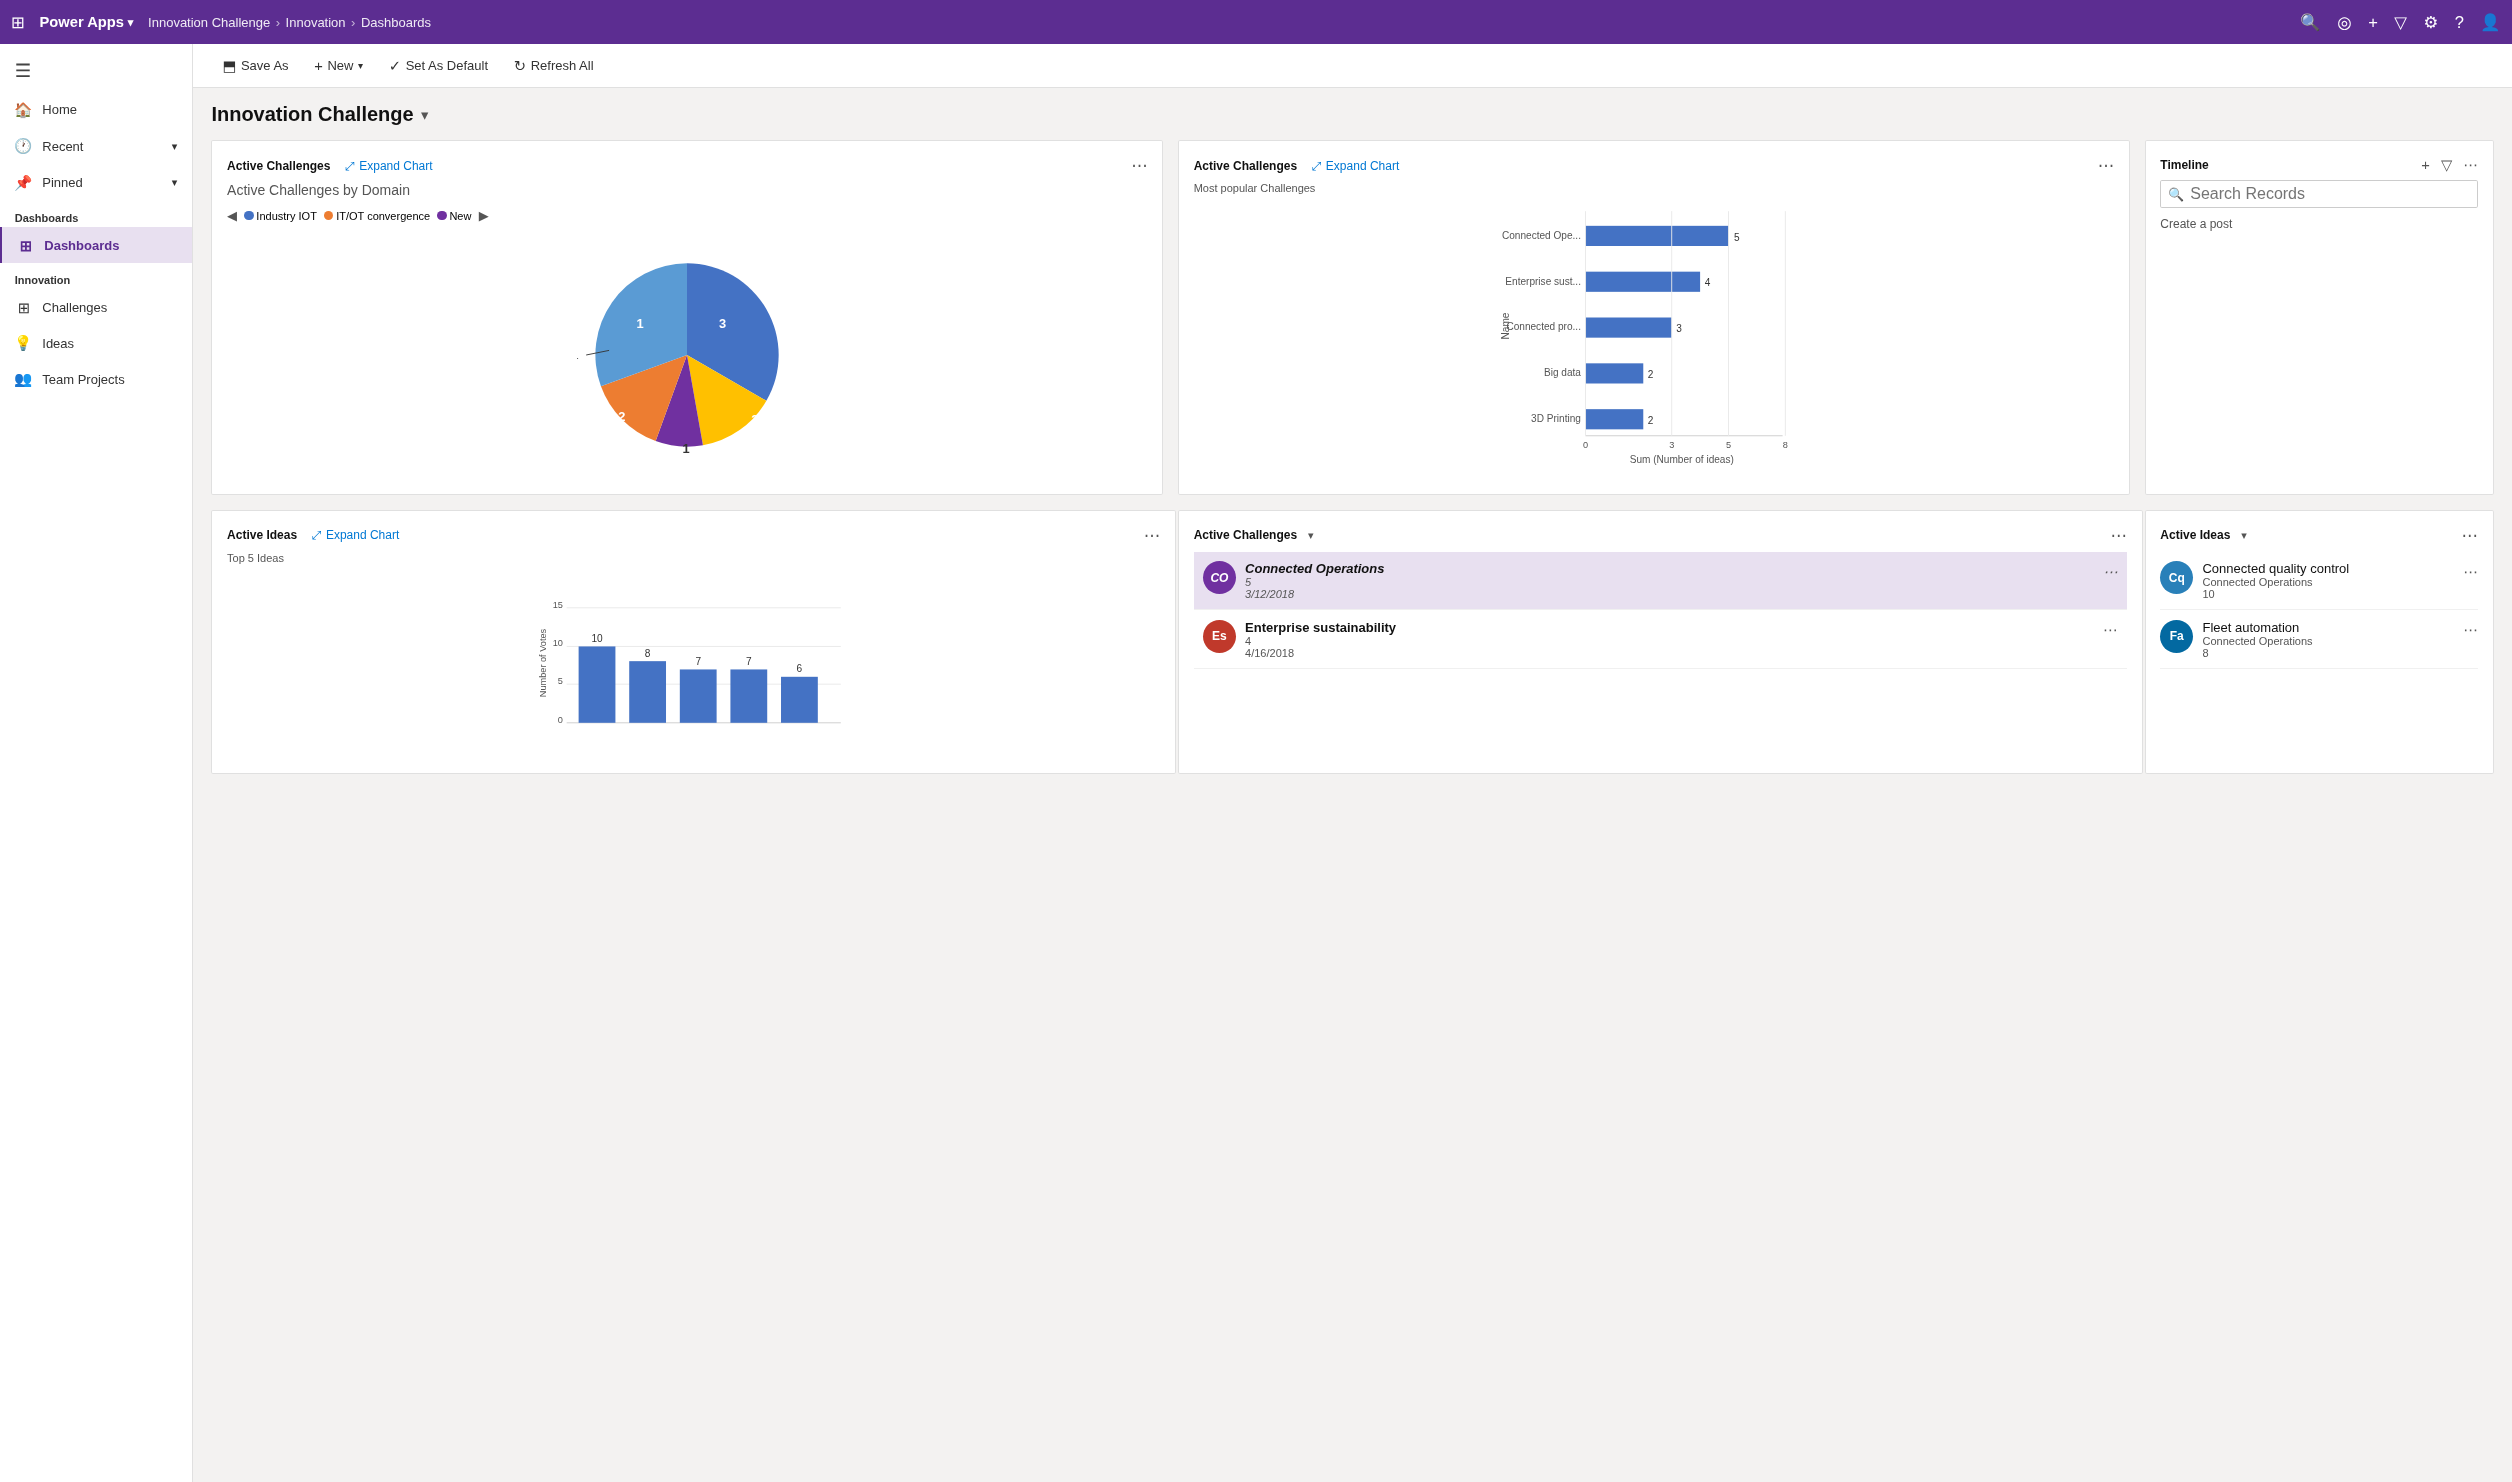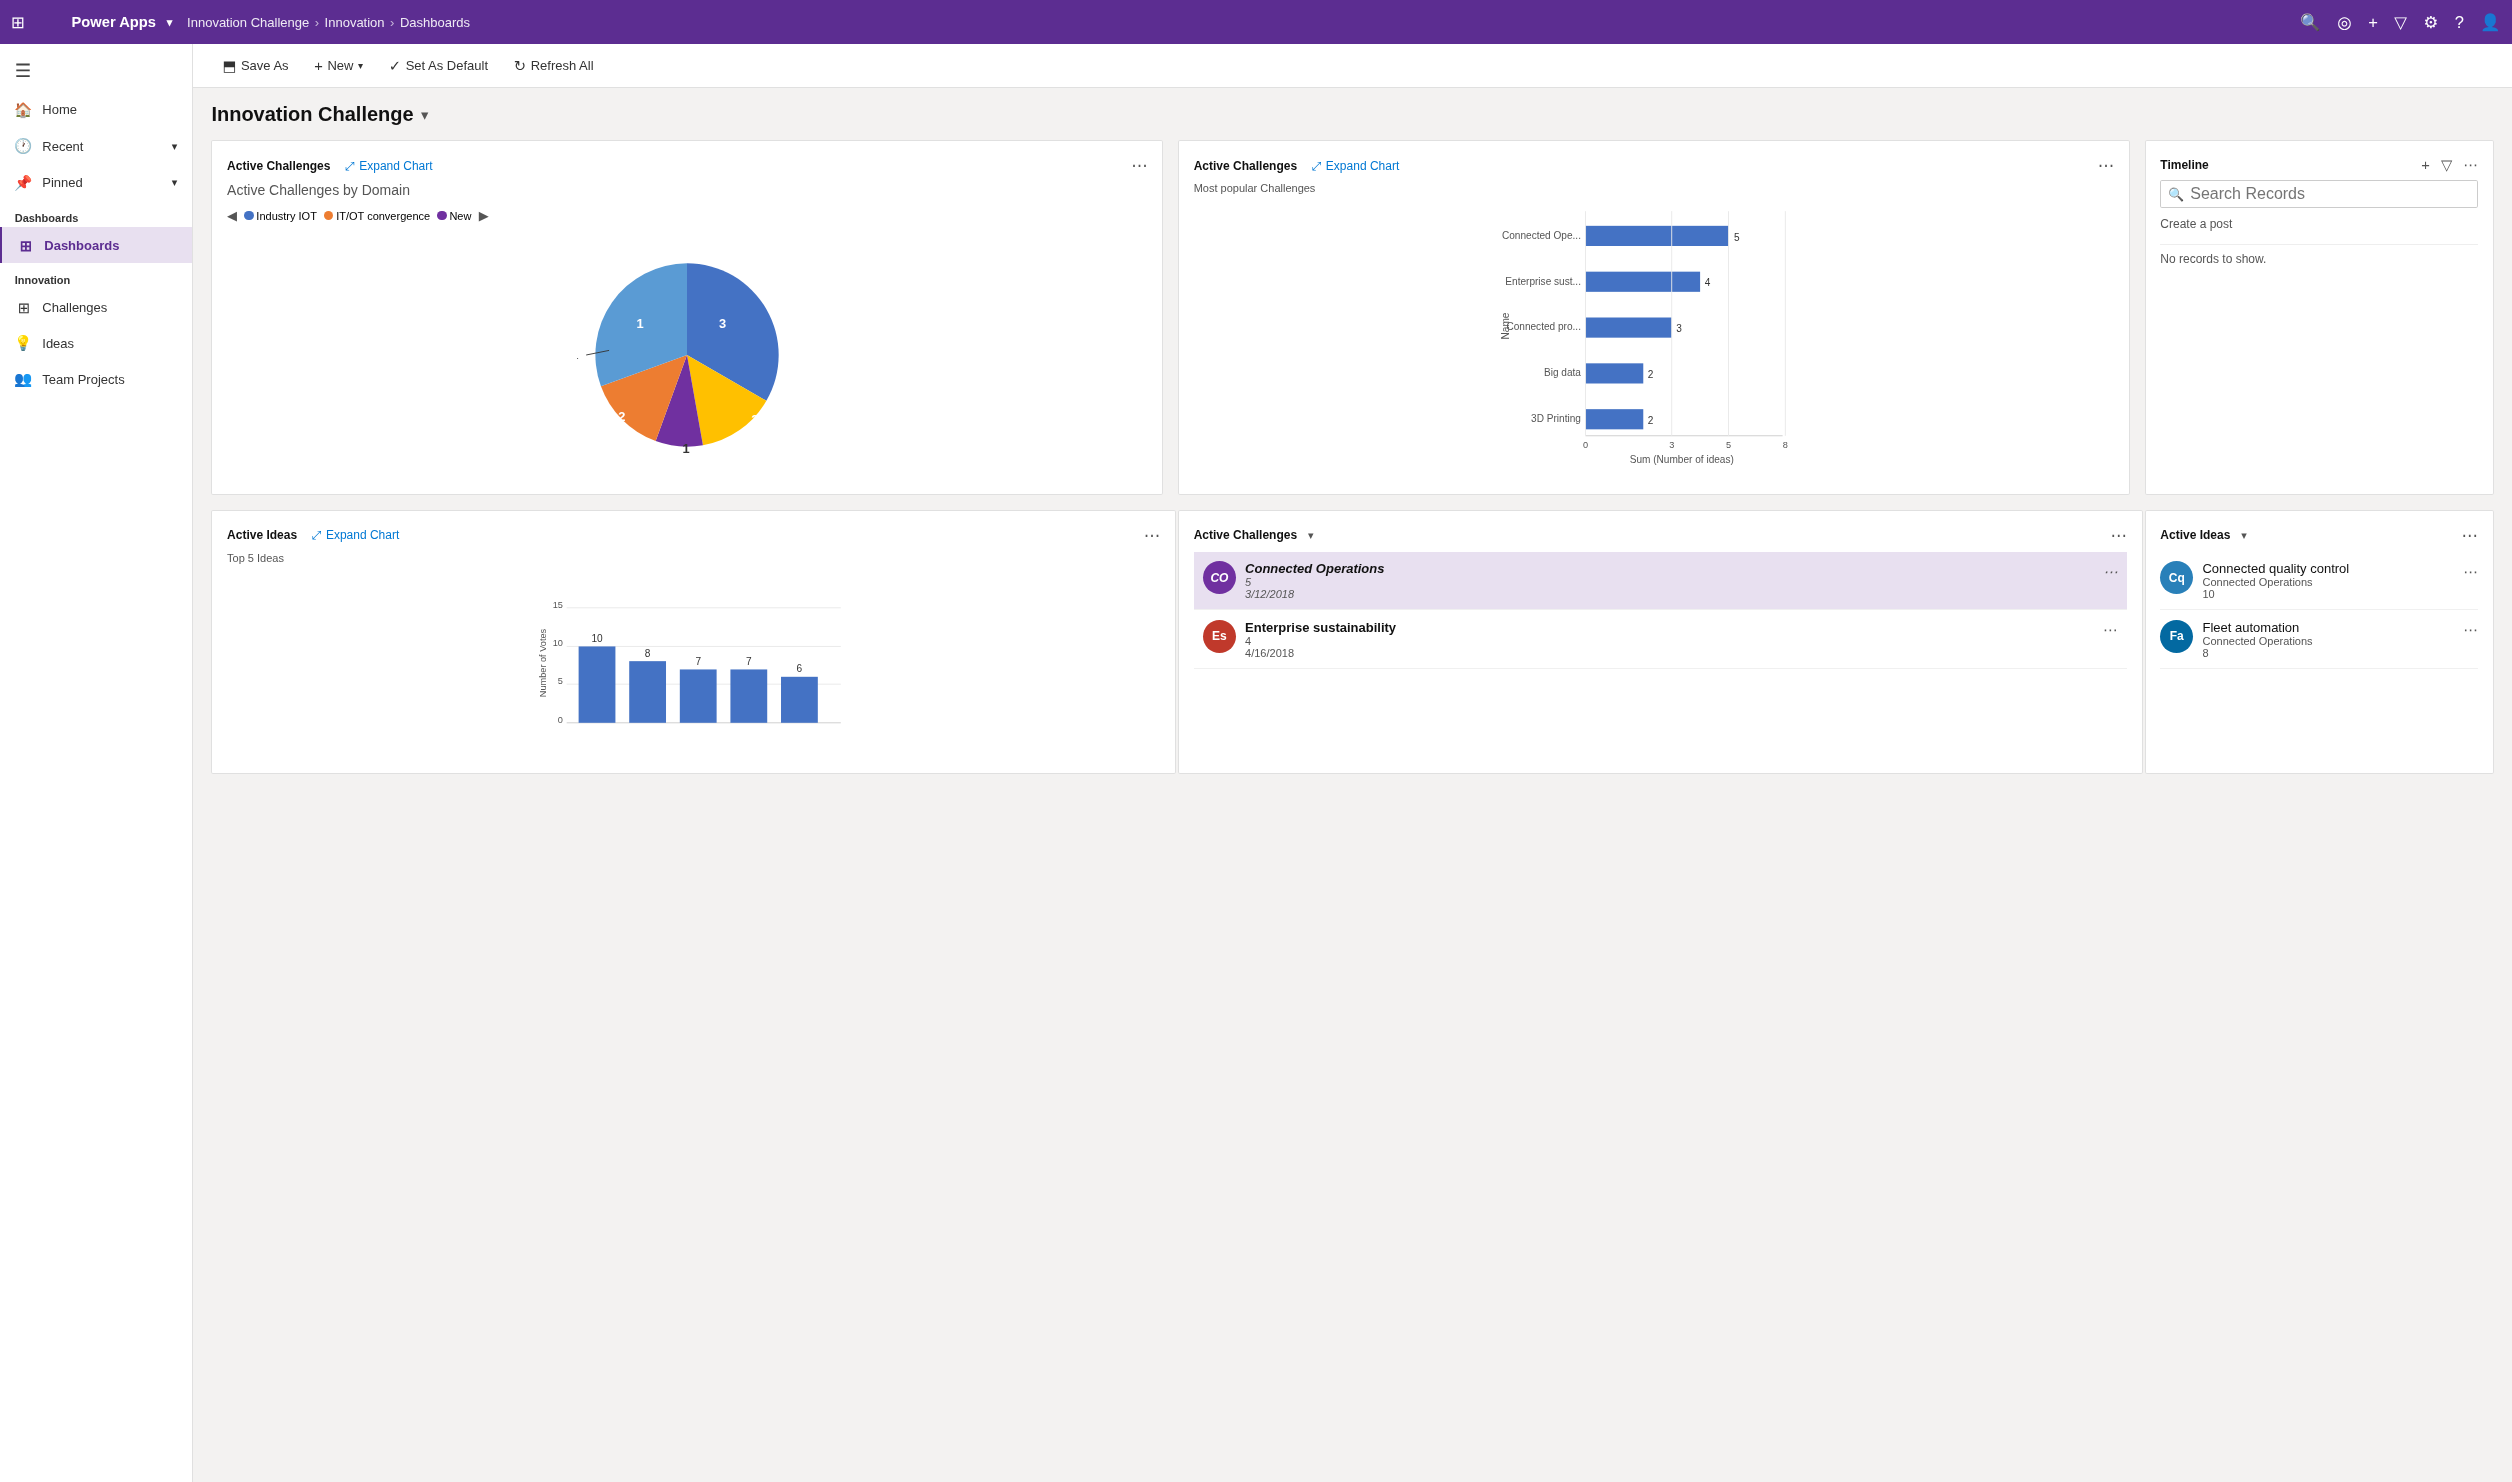--- a/index.html
+++ b/index.html
@@ -9,21 +9,21 @@
     .top-nav {
       background: #5c2d91;
       color: white;
       height: 44px;
       display: flex;
       align-items: center;
       padding: 0 11px;
       gap: 14.7px;
     }
     .top-nav-waffle { cursor: pointer; font-size: 16.5px; }
-    .top-nav-brand { font-size: 14.7px; font-weight: 600; display: flex; align-items: center; gap: 11px; margin-left: 32px; }
+    .top-nav-brand { font-size: 14.7px; font-weight: 600; display: flex; align-items: center; gap: 4px; }
     .top-nav-breadcrumb { font-size: 13px; opacity: 0.9; display: flex; align-items: center; gap: 5.5px; }
     .top-nav-sep { opacity: 0.7; }
     .top-nav-icons { margin-left: auto; display: flex; align-items: center; gap: 16.5px; }
     .top-nav-icons span { cursor: pointer; font-size: 16.5px; }
 
     
     .app-layout { display: flex; height: calc(100vh - 44px); }
 
     
     .sidebar {
@@ -456,23 +456,20 @@
               <span class="timeline-action-icon">+</span>
               <span class="timeline-action-icon">▽</span>
               <span class="timeline-action-icon">⋯</span>
             </div>
           </div>
           <div class="timeline-search">
             <span style="color:#555;font-size:13px;">🔍</span>
             <input type="text" placeholder="Search Records" style="">
           </div>
           <div class="timeline-create-post">Create a post</div>
-          <div style="border-top:0.9px solid #eee; margin: 5.5px 0; flex:1; padding-top:7.3px;">
-            <div class="timeline-no-records">No records to show.</div>
-          </div>
         </div>
       </div>
 
       <div class="bottom-row row2">
 
         <div class="card">
           <div class="card-header">
             <span class="card-title">Active Ideas</span>
             <div class="card-expand-btn">
               <span style="font-size:12px;">⤢</span>

